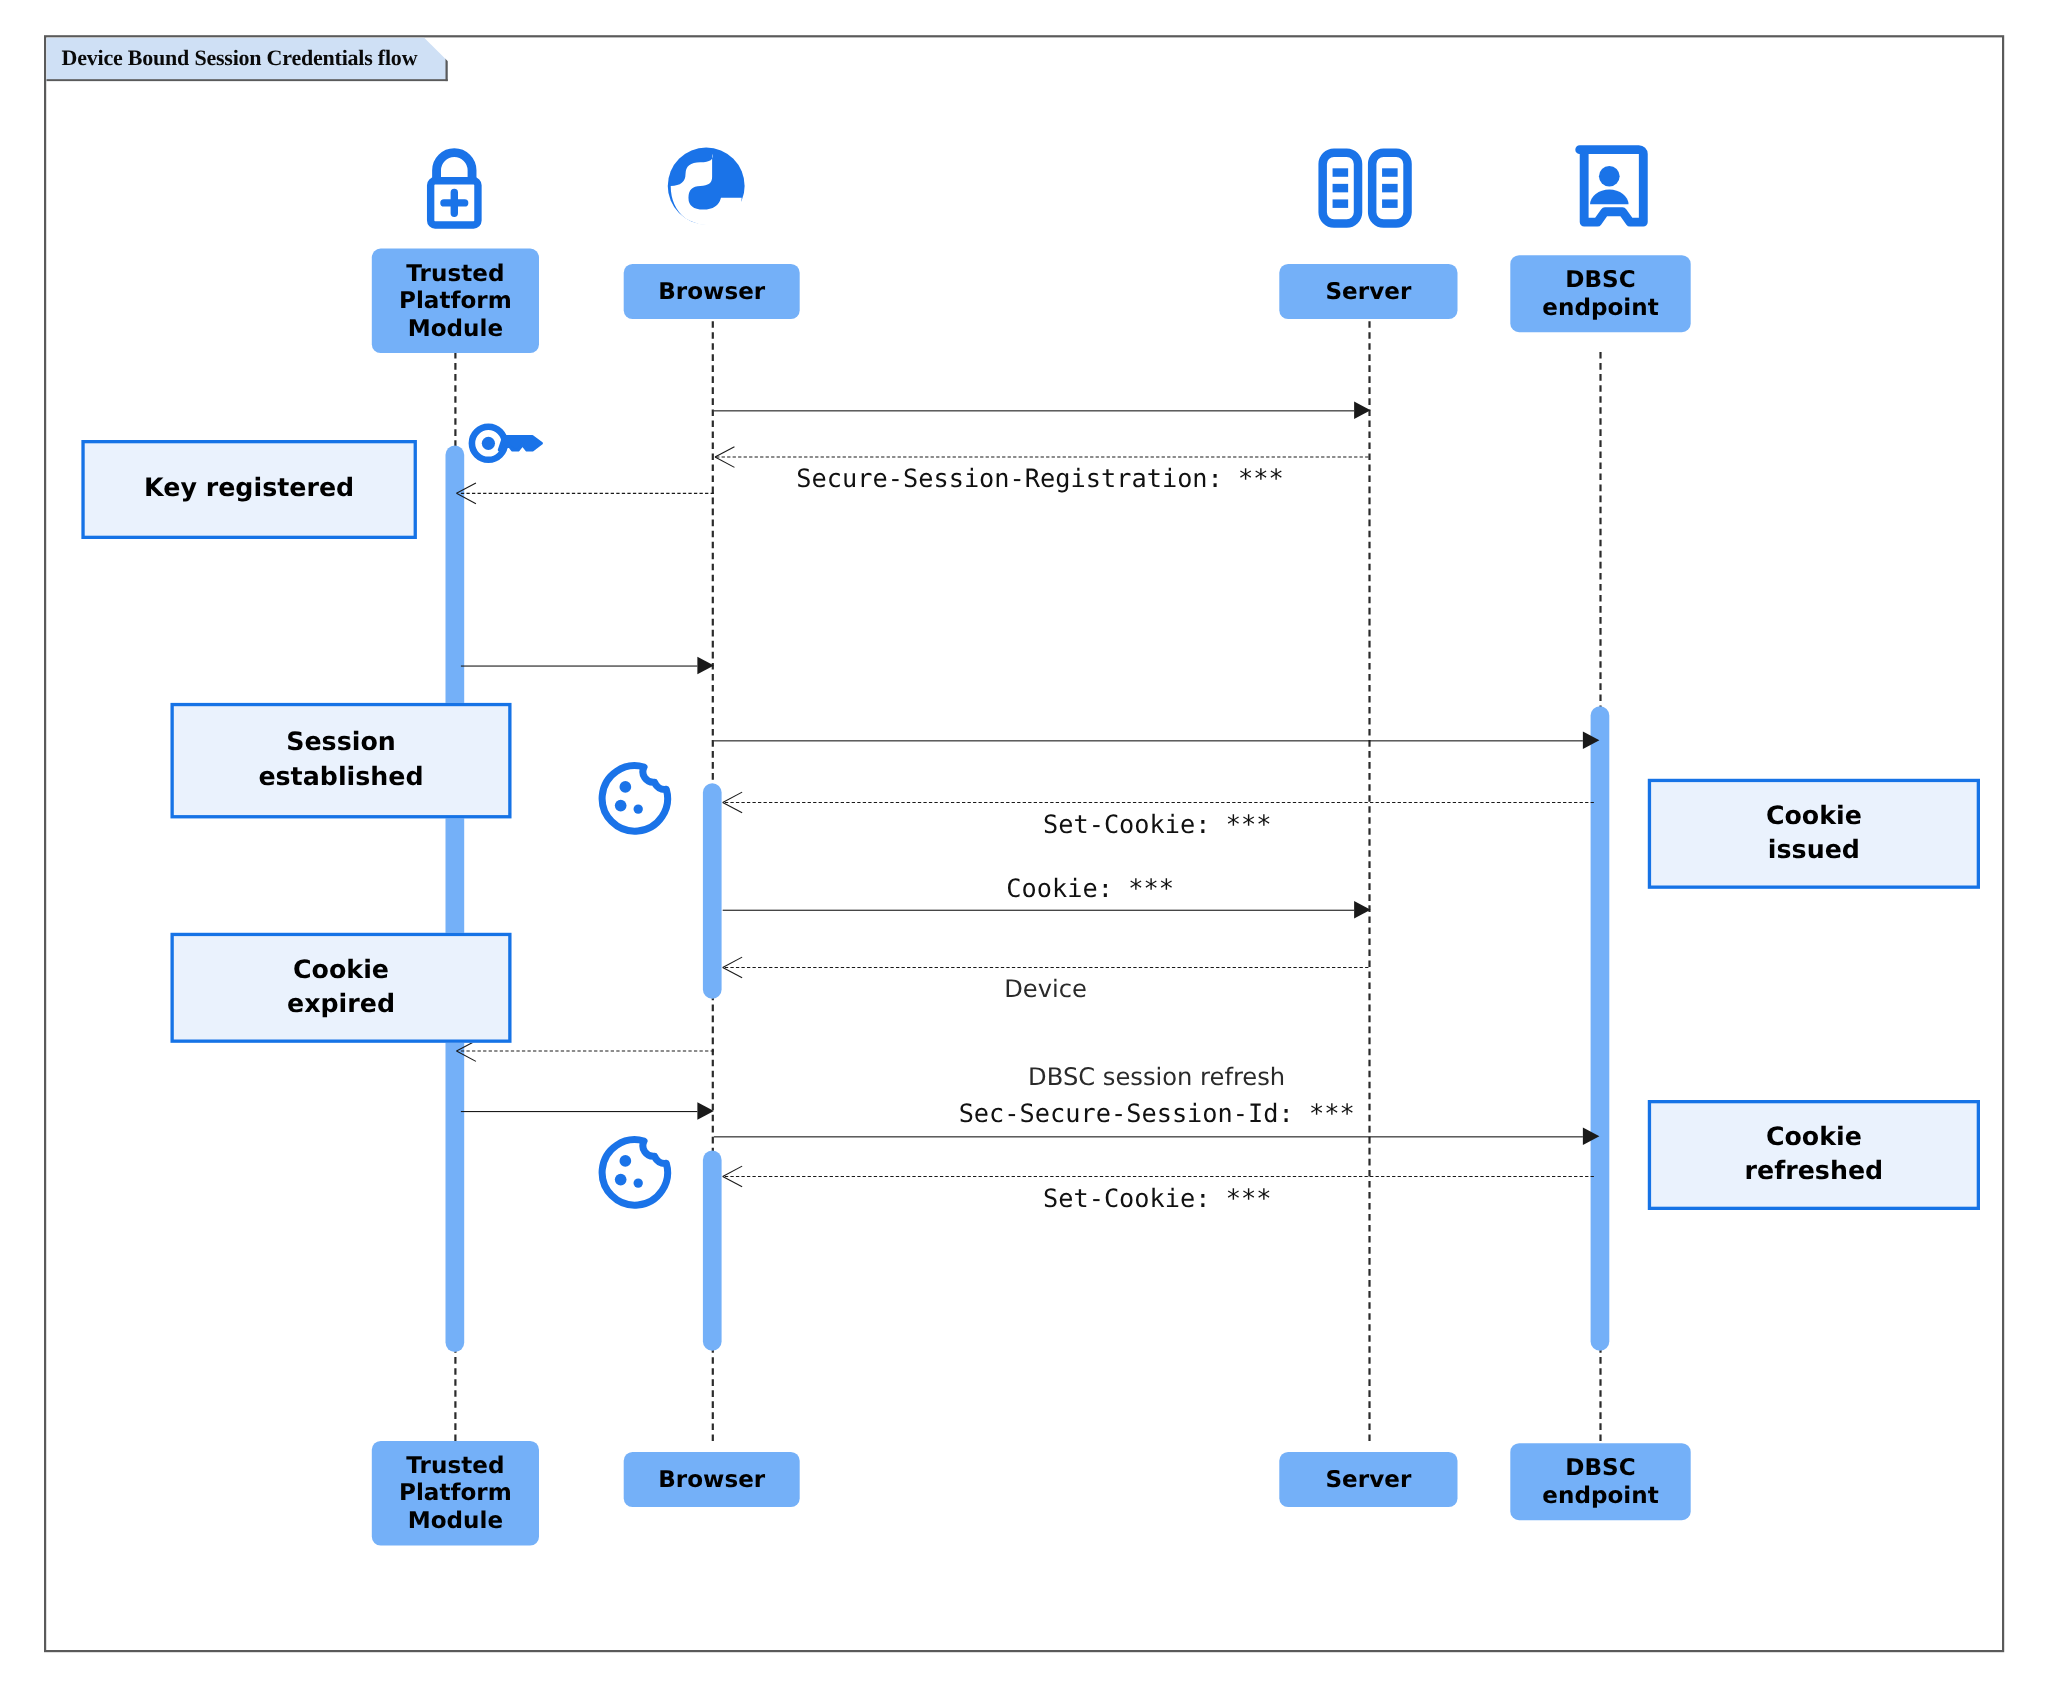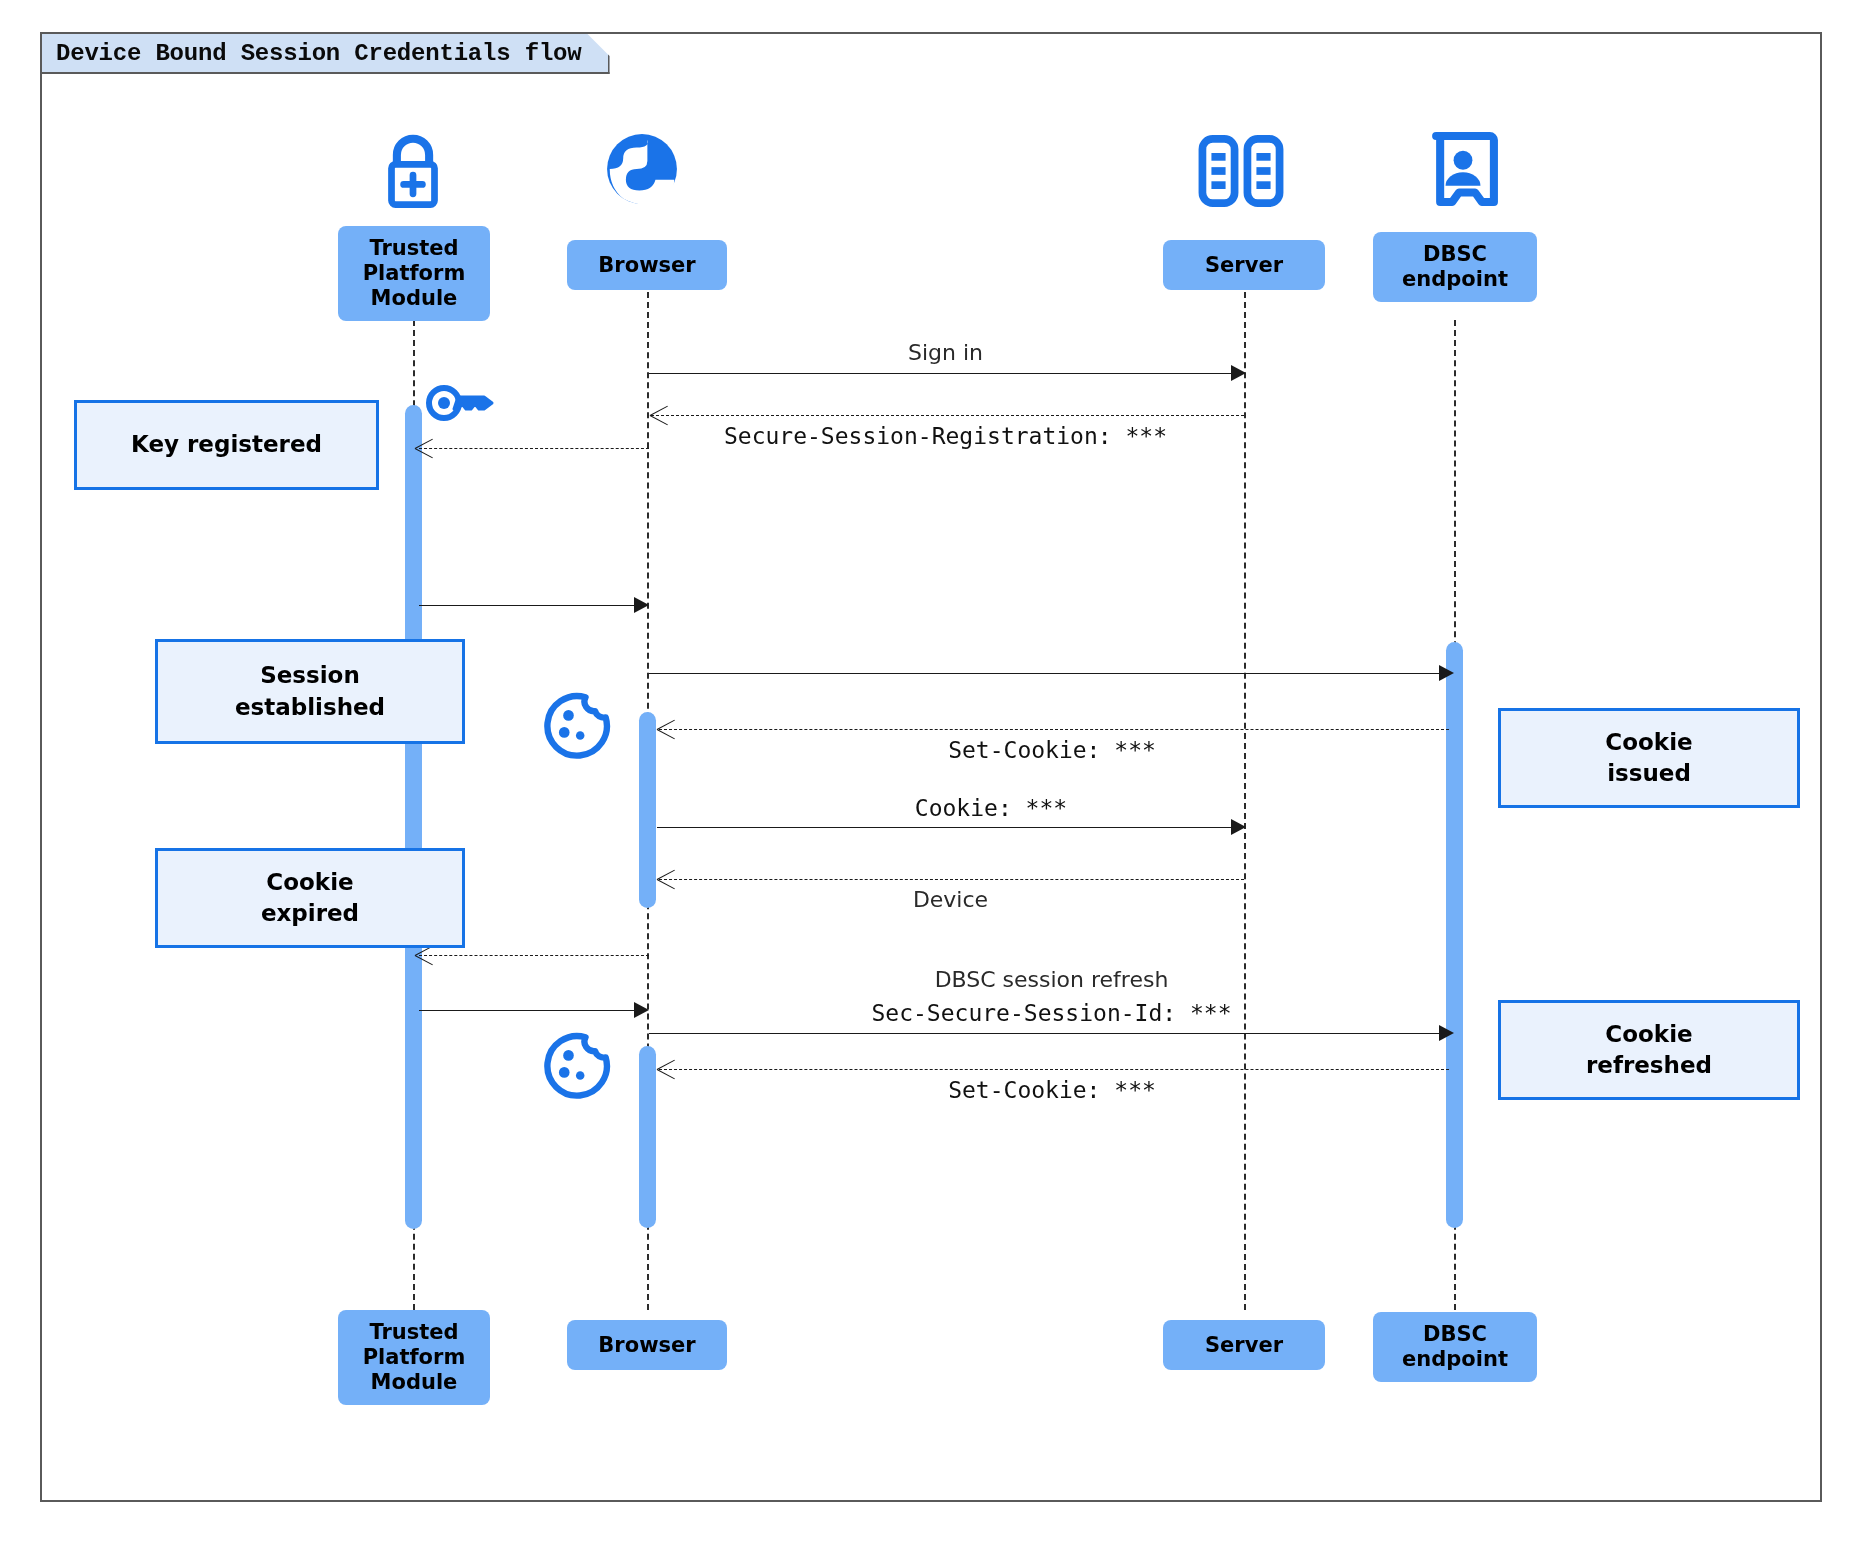--- a/index.html
+++ b/index.html
@@ -7,22 +7,22 @@
   #stage{position:relative;width:1859px;height:1546px;background:#fff;overflow:hidden;}
 
   
   .frame{position:absolute;left:40px;top:32px;width:1782px;height:1470px;
          border:2px solid #5a5a5a;background:transparent;box-sizing:border-box;}
   .frame-title{position:absolute;left:42px;top:34px;height:40px;
          background:#cfe0f5;border:2px solid #5a5a5a;border-left:none;border-top:none;
          box-sizing:border-box;display:flex;align-items:center;
          padding:0 26px 0 14px;
          clip-path:polygon(0 0,calc(100% - 22px) 0,100% 55%,100% 100%,0 100%);}
-  .frame-title span{font-size:24px;font-weight:bold;color:#0a0a0a;letter-spacing:-0.2px;
-         font-family:Liberation Mono, monospace;white-space:nowrap;}
+  .frame-title span{font-size:20px;font-weight:bold;color:#0a0a0a;letter-spacing:-0.2px;
+         font-family:Liberation Serif, serif;white-space:nowrap;}
 
   
   .plabel{position:absolute;background:#74b0f8;border-radius:8px;
           display:flex;align-items:center;justify-content:center;text-align:center;
           font-family:"DejaVu Sans",sans-serif;font-weight:bold;font-size:21px;color:#000;
           line-height:1.18;box-sizing:border-box;padding:6px 10px;}
   .picon{position:absolute;}
 
   
   .lifeline{position:absolute;width:0;border-left:2px dashed #2b2b2b;}
@@ -138,21 +138,20 @@
   <div class="plabel" style="left:1373px;top:1312px;width:164px;height:70px;">
     <span style="white-space:pre-line;">DBSC
 endpoint</span>
   </div>
 
   <div class="activation" style="left:405px;top:405px;height:824px;"></div>
   <div class="activation" style="left:639px;top:712px;height:196px;"></div>
   <div class="activation" style="left:639px;top:1046px;height:182px;"></div>
   <div class="activation" style="left:1446px;top:642px;height:586px;"></div>
 
-  <div class="msglabel sans" style="left:647px;top:340px;width:597px;">Sign in</div>
   <div class="msgline" style="left:649px;top:373px;width:582px;"></div>
   <div class="arrowhead ah-right" style="left:1231px;top:365px;"></div>
 
   <div class="msgline dashed" style="left:651px;top:415px;width:593px;"></div>
   <div class="ah-left-open" style="left:650px;top:405px;"></div>
   <div class="msglabel mono" style="left:647px;top:423px;width:597px;">Secure-Session-Registration: ***</div>
 
   <div class="msgline dashed" style="left:419px;top:448px;width:230px;"></div>
   <div class="ah-left-open" style="left:415px;top:438px;"></div>
 

